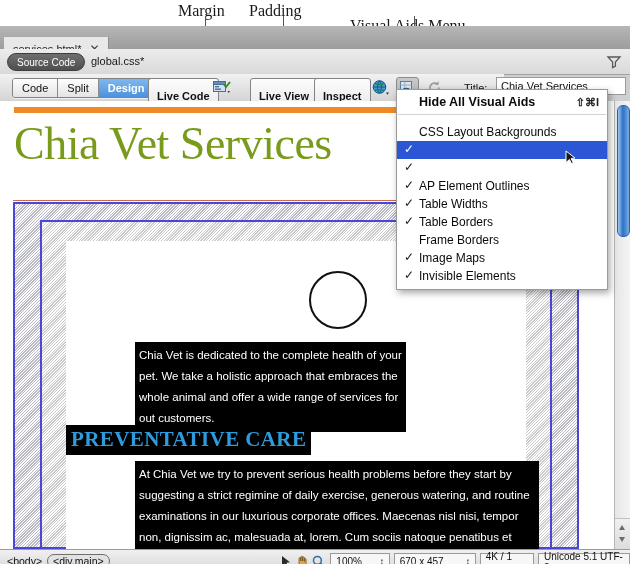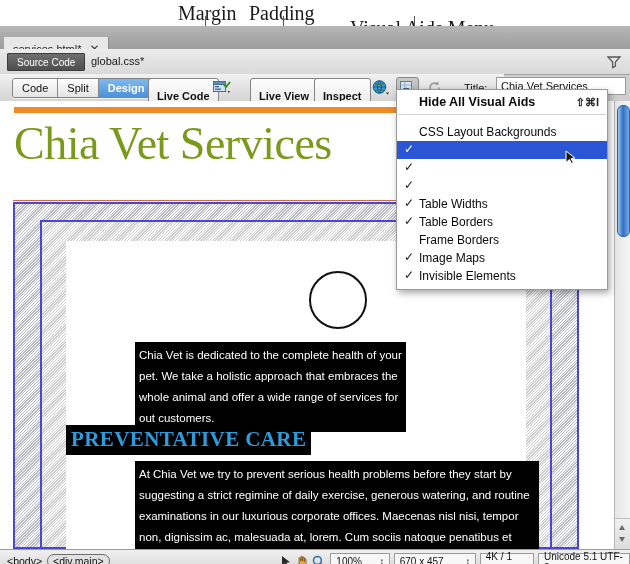--- a/index.html
+++ b/index.html
@@ -7,21 +7,21 @@
     width:630px;height:564px;overflow:hidden;
     font-family:"Liberation Sans",sans-serif;
     background:#ffffff;
     -webkit-font-smoothing:antialiased;
   }
   #root{position:relative;width:630px;height:564px;}
 
   
   .callout-label{
     position:absolute;font-family:"Liberation Serif",serif;
-    font-size:20px;color:#1a1a1a;white-space:nowrap;
+    font-size:16px;color:#1a1a1a;white-space:nowrap;
   }
   .leader{position:absolute;background:#555;width:1px;}
 
   
   .app{
     position:absolute;left:0;top:26px;width:630px;height:538px;
     background:#cfcfcf;overflow:hidden;
   }
 
   
@@ -42,21 +42,21 @@
 
   
   .docrow{
     position:absolute;left:0;top:23px;width:630px;height:25px;
     background:linear-gradient(#ececec,#d9d9d9);
     border-bottom:1px solid #a2a2a2;
   }
   .srcbtn{
     position:absolute;left:7px;top:4px;height:16px;
     background:linear-gradient(#6f6f6f,#4f4f4f);
-    color:#fff;font-size:10px;border-radius:1px;
+    color:#fff;font-size:10px;border-radius:9px;
     padding:0 9px;display:flex;align-items:center;
     border:1px solid #3d3d3d;
   }
   .cssfile{
     position:absolute;left:91px;top:6px;font-size:11px;color:#171717;
   }
   .funnel{position:absolute;right:8px;top:5px;width:16px;height:15px;}
 
   
   .toolbar{
@@ -397,20 +397,21 @@
       <span>CSS Layout Backgrounds</span>
     </div>
     <div class="mitem hl">
       <span class="mcheck">✓</span>
     </div>
     <div class="mitem">
       <span class="mcheck">✓</span>
     </div>
     <div class="mitem">
       <span class="mcheck">✓</span>
+      <span>AP Element Outlines</span>
     </div>
     <div class="mitem">
       <span class="mcheck">✓</span>
       <span>Table Widths</span>
     </div>
     <div class="mitem">
       <span class="mcheck">✓</span>
       <span>Table Borders</span>
     </div>
     <div class="mitem">

